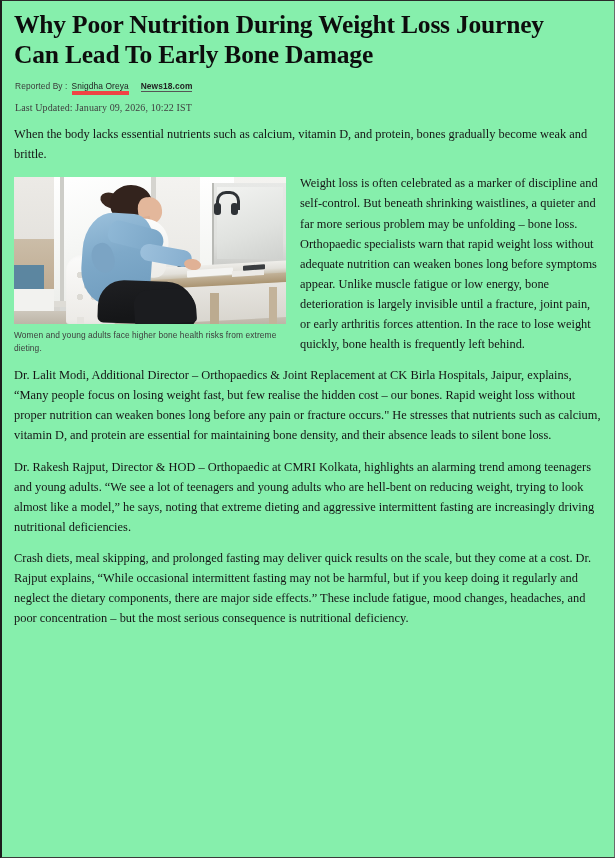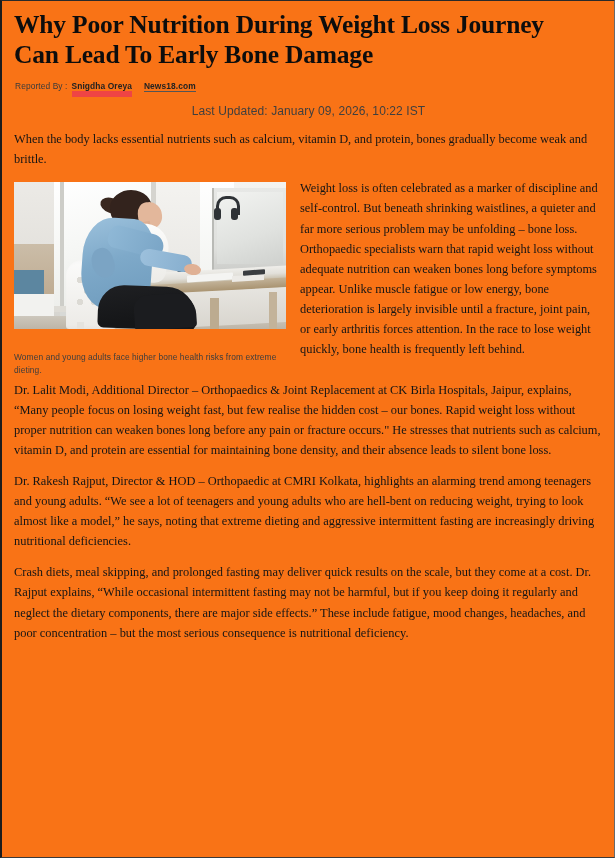--- a/index.html
+++ b/index.html
@@ -11,21 +11,21 @@
     width: 615px;
     height: 858px;
     overflow: hidden;
     font-family: "Liberation Serif", "DejaVu Serif", serif;
     color: #141414;
   }
   .page {
     position: relative;
     width: 615px;
     height: 858px;
-    background: #f97316;
+    background: #86efac;
     box-sizing: border-box;
     border-left: 2px solid #1c1c1c;
     border-top: 1px solid #2a2a2a;
     border-right: 1px solid #6a6a6a;
     border-bottom: 1px solid #3a3a3a;
     padding: 9px 12px 0 12px;
   }
   .article-title {
     font-family: "Liberation Serif", "DejaVu Serif", serif;
     font-weight: bold;
@@ -42,41 +42,40 @@
     color: #3b3b3b;
     letter-spacing: 0.1px;
     margin: 0 0 7px 1px;
     display: flex;
     align-items: baseline;
     gap: 4px;
     filter: blur(0.28px);
   }
   .byline-label { white-space: pre; }
   .byline-author {
-    font-weight: bold;
+    font-weight: normal;
     color: #222;
-    border-bottom: 6px solid #ef4444;
+    border-bottom: 4px solid #ef4444;
     cursor: pointer;
     text-align: center;
   }
   .byline-source {
     font-weight: bold;
     color: #222;
     border-bottom: 1px solid #555;
     margin-left: 8px;
     cursor: pointer;
   }
   .updated-row {
-    font-family: Liberation Sans, sans-serif;
-    font-size: 12px;
+    font-family: Liberation Serif, serif;
+    font-size: 10px;
     color: #3f3f3f;
     margin: 0 0 11px 1px;
     letter-spacing: 0.1px;
     filter: blur(0.3px);
-    text-align: center;
   }
   p.body-text {
     font-size: 12.4px;
     line-height: 1.62;
     margin: 0 0 11px 0;
     text-align: left;
     color: #151515;
   }
   p.body-text.tight { margin-bottom: 9px; }
   .figure-block {
@@ -283,21 +282,21 @@
   }
   .floor {
     position: absolute; left: 0; top: 134px; width: 100%; height: 13px;
     background: linear-gradient(180deg,#cdc7bc,#bdb5a7);
   }
   .figcaption {
     font-family: "Liberation Sans", "DejaVu Sans", sans-serif;
     font-size: 8.4px;
     line-height: 1.5;
     color: #3d3d3d;
-    margin-top: 22px;
+    margin-top: 5px;
     letter-spacing: 0.1px;
     filter: blur(0.25px);
   }
   .section-heading {
     font-size: 12.6px;
     font-weight: bold;
     margin: 0 0 12px 0;
     color: #0f0f0f;
   }
   .clearfix::after { content: ""; display: block; clear: both; }

